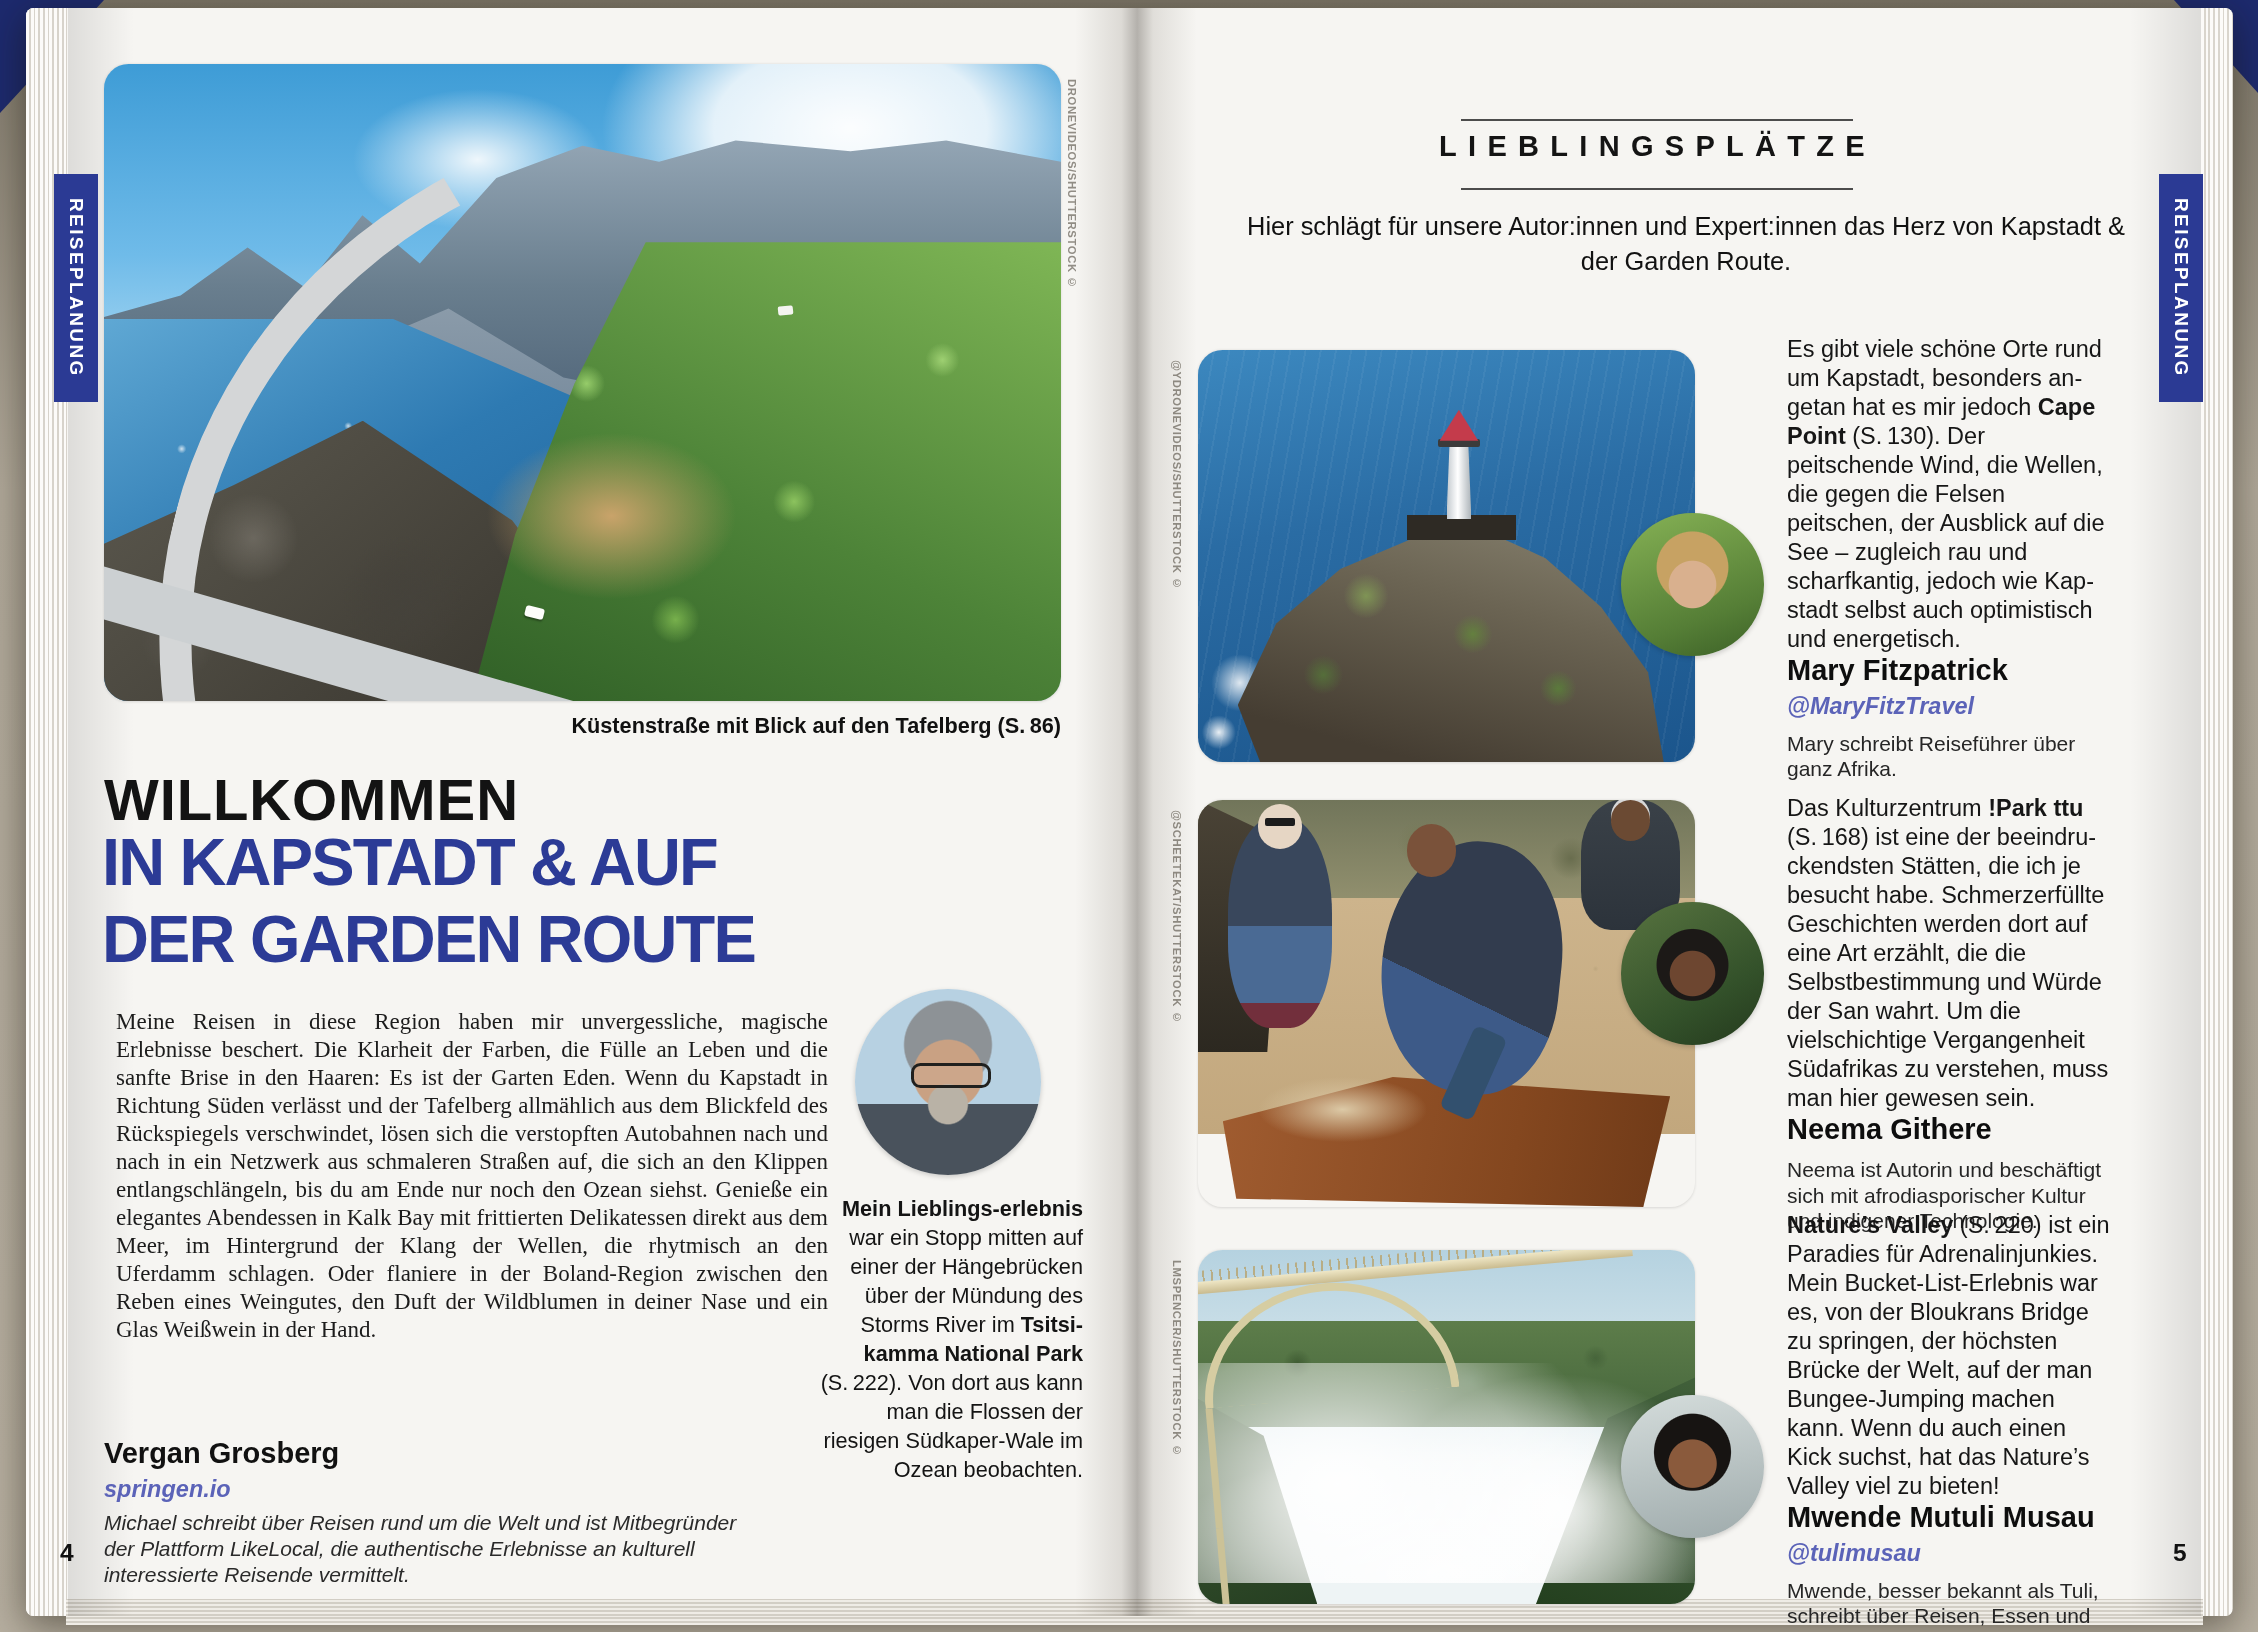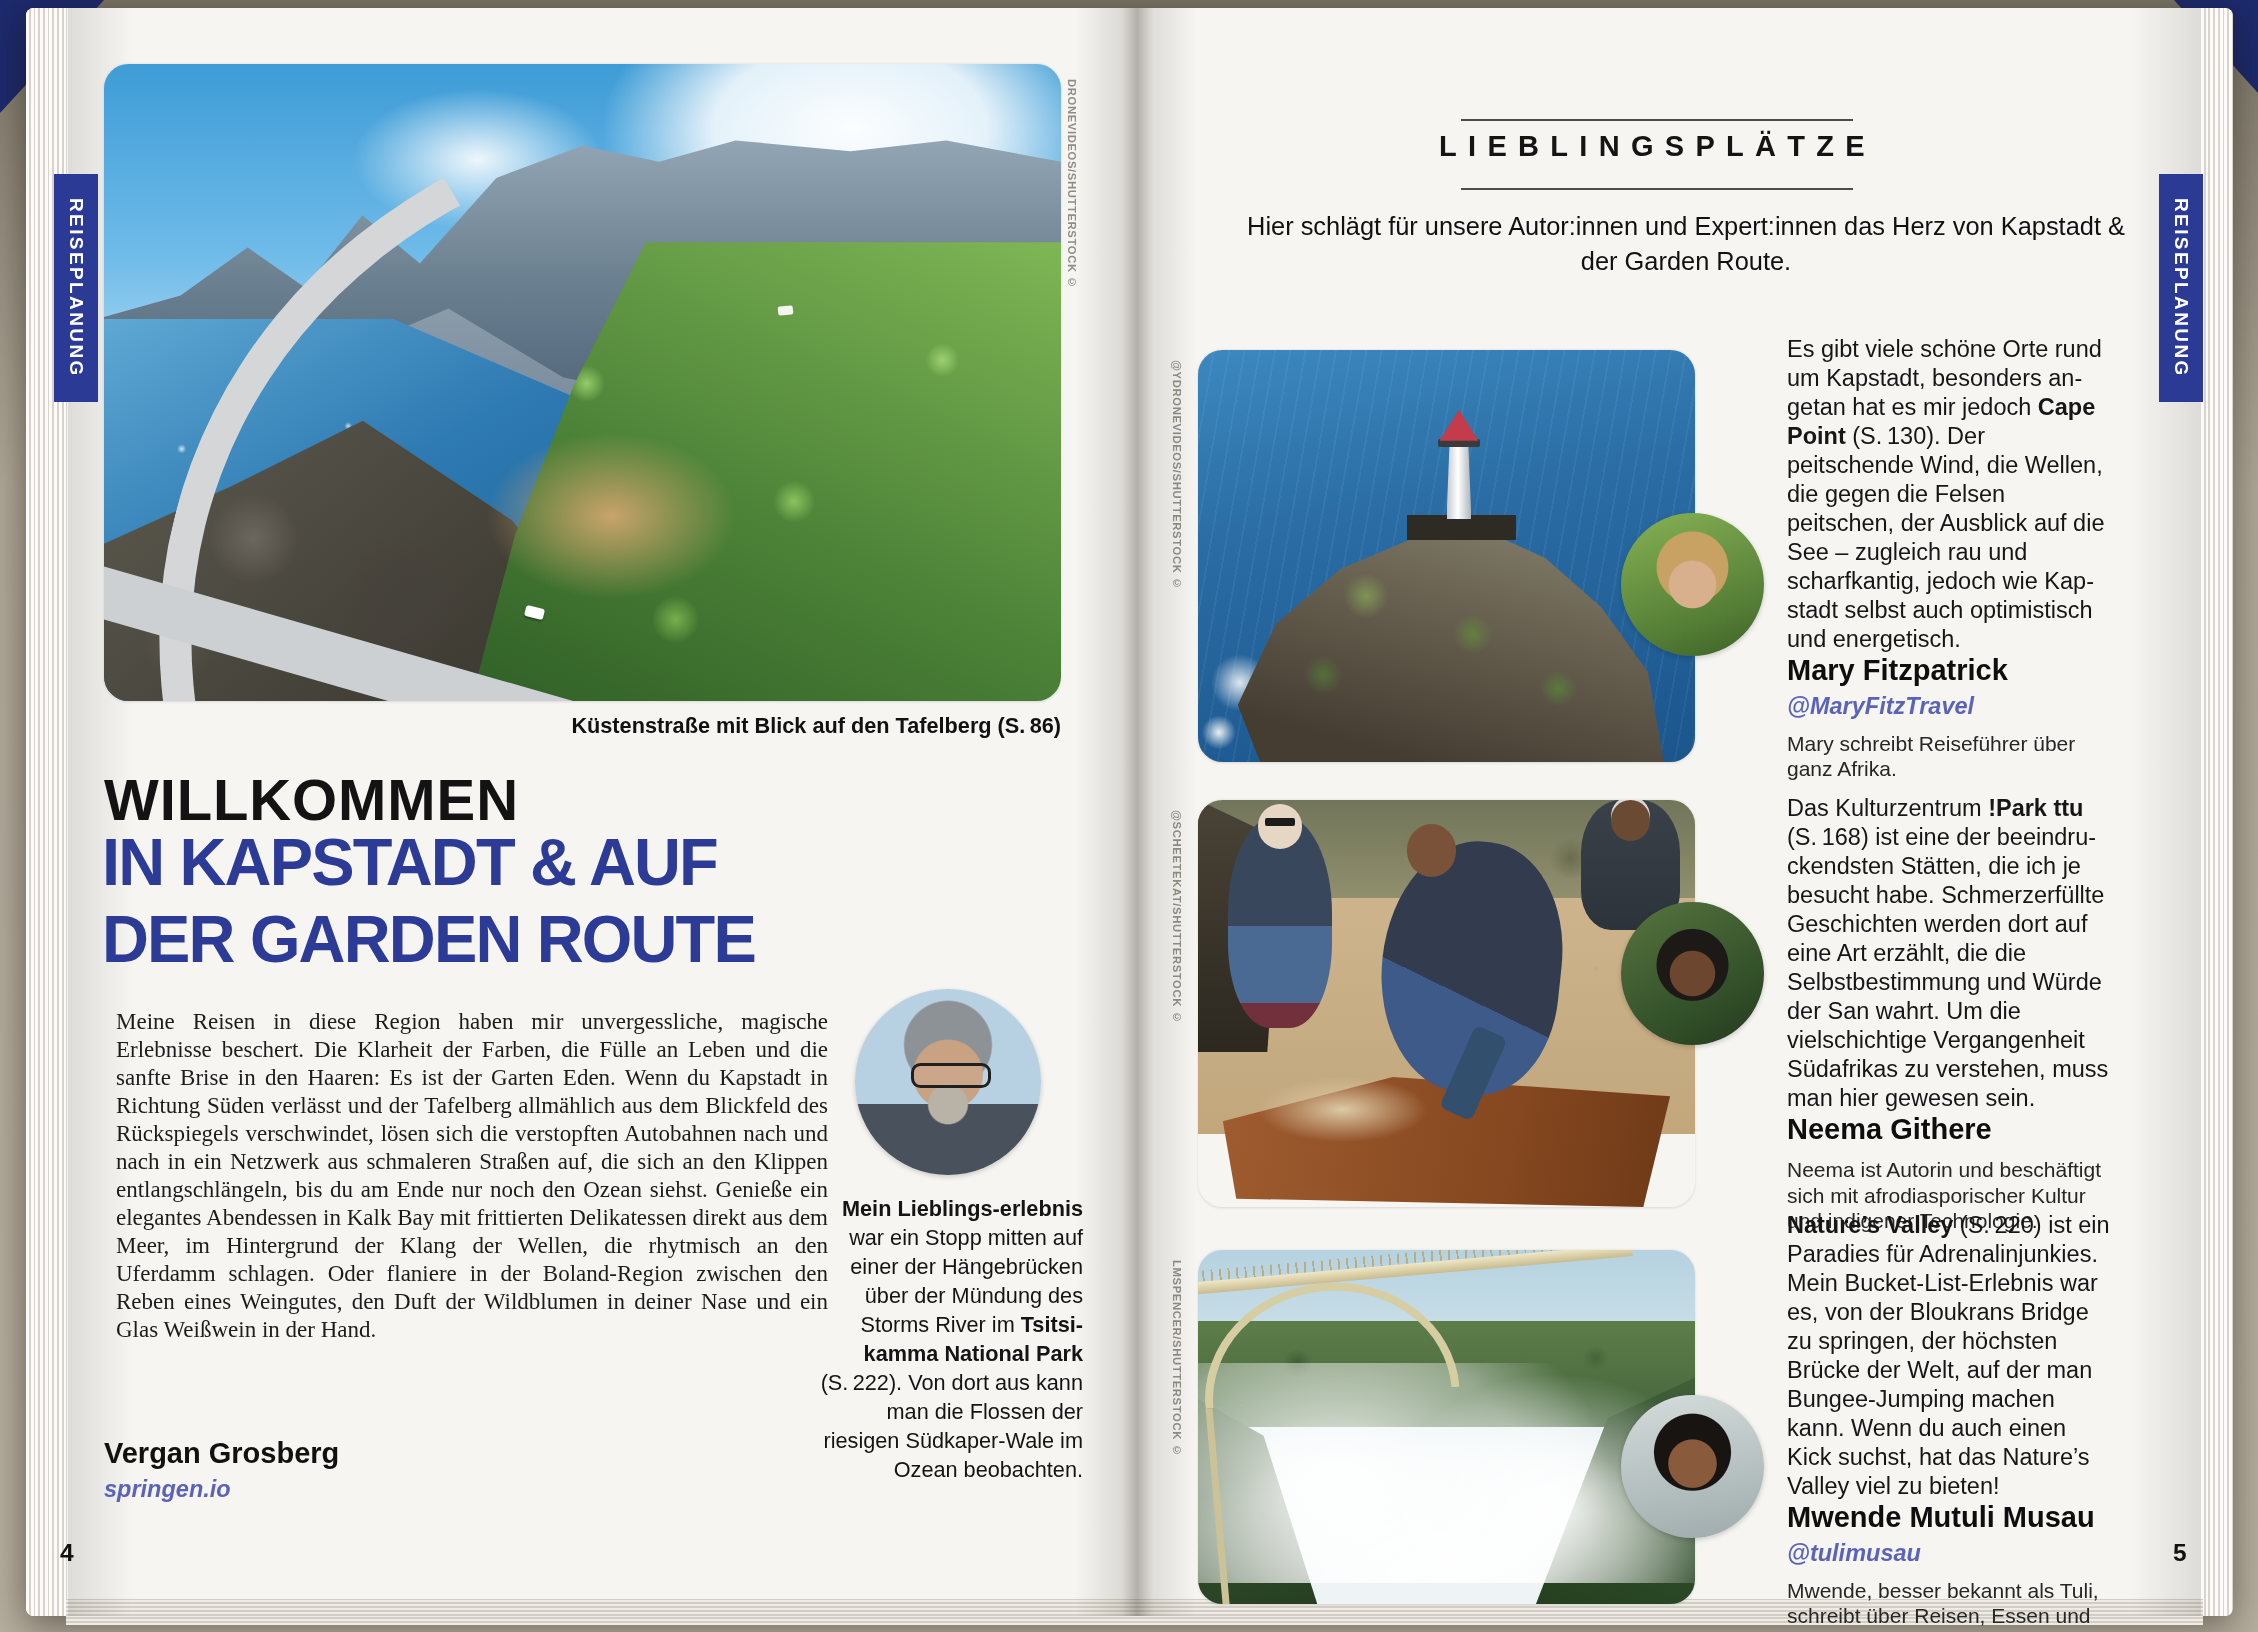--- a/index.html
+++ b/index.html
@@ -245,20 +245,21 @@
 
   <div class="abs" id="body-intro">Meine Reisen in diese Region haben mir unvergessliche, magische Erlebnisse beschert. Die Klarheit der Farben, die Fülle an Leben und die sanfte Brise in den Haaren: Es ist der Garten Eden. Wenn du Kapstadt in Richtung Süden verlässt und der Tafelberg allmählich aus dem Blickfeld des Rückspiegels verschwindet, lösen sich die verstopften Autobahnen nach und nach in ein Netzwerk aus schma­leren Straßen auf, die sich an den Klippen entlangschlän­geln, bis du am Ende nur noch den Ozean siehst. Genieße ein elegantes Abendessen in Kalk Bay mit frittierten Deli­katessen direkt aus dem Meer, im Hintergrund der Klang der Wellen, die rhytmisch an den Uferdamm schlagen. Oder flaniere in der Boland-Region zwischen den Reben eines Weingutes, den Duft der Wildblumen in deiner Nase und ein Glas Weißwein in der Hand.</div>
 
   <div class="abs avatar" id="avatar-michael">
     <div class="m-spec"></div>
   </div>
   <div class="abs" id="fav-note"><span class="b">Mein Lieblings-erlebnis</span><span> war ein Stopp mitten auf einer der Hängebrücken über der Mündung des Storms River im </span><span class="b">Tsitsi-kamma National Park</span><span> (S. 222). Von dort aus kann man die Flossen der riesigen Südkaper-Wale im Ozean beob­achten.</span></div>
 
   <div class="abs" id="author-name">Vergan Grosberg</div>
   <div class="abs" id="author-link">springen.io</div>
+  <div class="abs" id="author-bio">Michael schreibt über Reisen rund um die Welt und ist Mitbegründer der Plattform LikeLocal, die authentische Erlebnisse an kulturell interessierte Reisende vermittelt.</div>
   <div class="abs" id="pagenum-left">4</div>
 
   <div class="abs" id="gutter"></div>
 
   <div class="abs rule" id="rule-top"></div>
   <div class="abs" id="lp-header">LIEBLINGSPLÄTZE</div>
   <div class="abs rule" id="rule-bottom"></div>
   <div class="abs" id="rp-intro">Hier schlägt für unsere Autor:innen und Expert:innen das Herz von Kapstadt &amp; der Garden Route.</div>
 
   <div class="abs photo" id="photo-e1">

